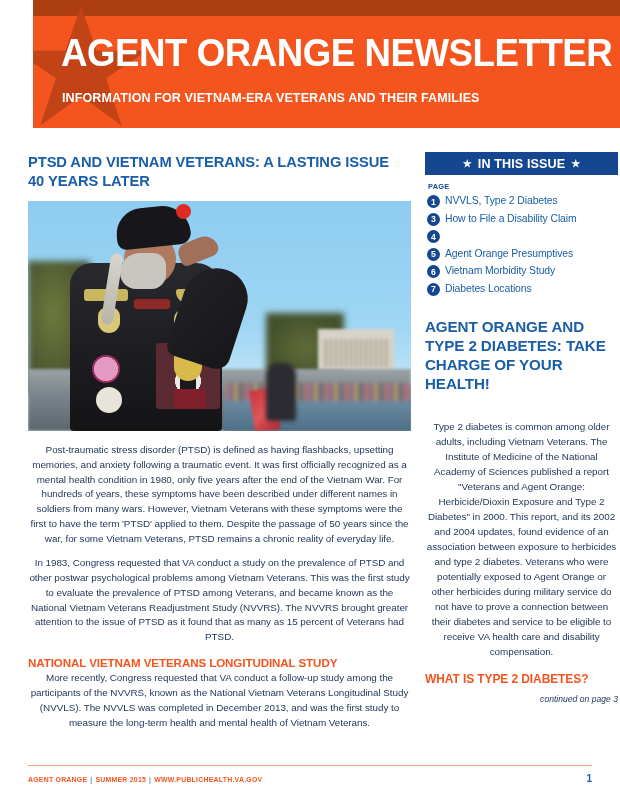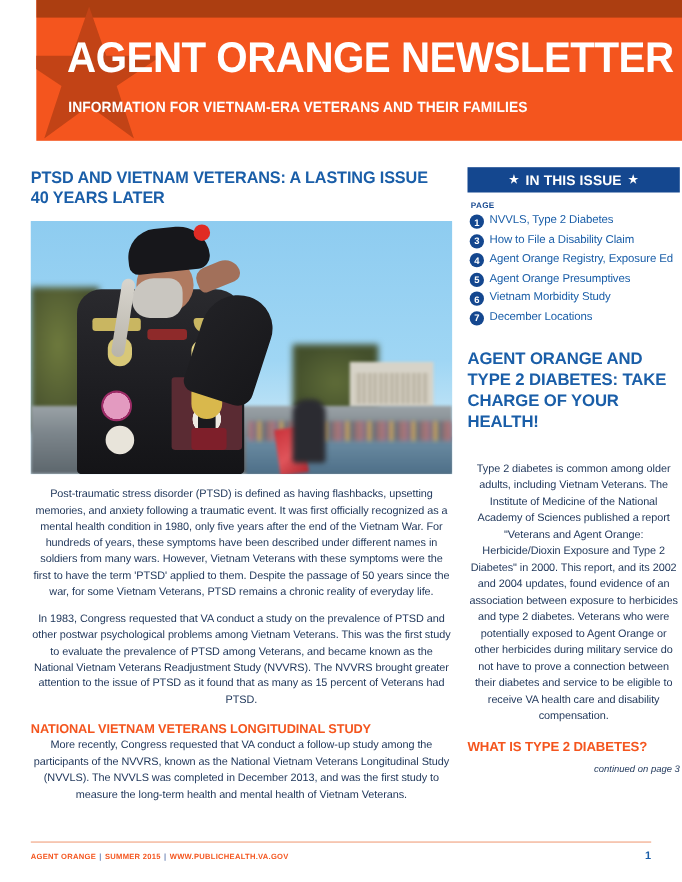--- a/index.html
+++ b/index.html
@@ -398,33 +398,32 @@
           <div class="issue-item">
             <span class="issue-num">1</span>
             <span class="issue-label">NVVLS, Type 2 Diabetes</span>
           </div>
           <div class="issue-item">
             <span class="issue-num">3</span>
             <span class="issue-label">How to File a Disability Claim</span>
           </div>
           <div class="issue-item">
             <span class="issue-num">4</span>
-            <span class="issue-label">Agent Orange Registry, Exposure Ed</span>
           </div>
           <div class="issue-item">
             <span class="issue-num">5</span>
             <span class="issue-label">Agent Orange Presumptives</span>
           </div>
           <div class="issue-item">
             <span class="issue-num">6</span>
             <span class="issue-label">Vietnam Morbidity Study</span>
           </div>
           <div class="issue-item">
             <span class="issue-num">7</span>
-            <span class="issue-label">December Locations</span>
+            <span class="issue-label">Diabetes Locations</span>
           </div>
         </div>
       </div>
 
       <div style="height:18px"></div>
 
       <div class="headline-side">AGENT ORANGE AND TYPE 2 DIABETES: TAKE CHARGE OF YOUR HEALTH!</div>
       <div class="body-text side">
         <p>Type 2 diabetes is common among older adults, including Vietnam Veterans. The Institute of Medicine of the National Academy of Sciences published a report "Veterans and Agent Orange: Herbicide/Dioxin Exposure and Type 2 Diabetes" in 2000. This report, and its 2002 and 2004 updates, found evidence of an association between exposure to herbicides and type 2 diabetes. Veterans who were potentially exposed to Agent Orange or other herbicides during military service do not have to prove a connection between their diabetes and service to be eligible to receive VA health care and disability compensation.</p>
       </div>

